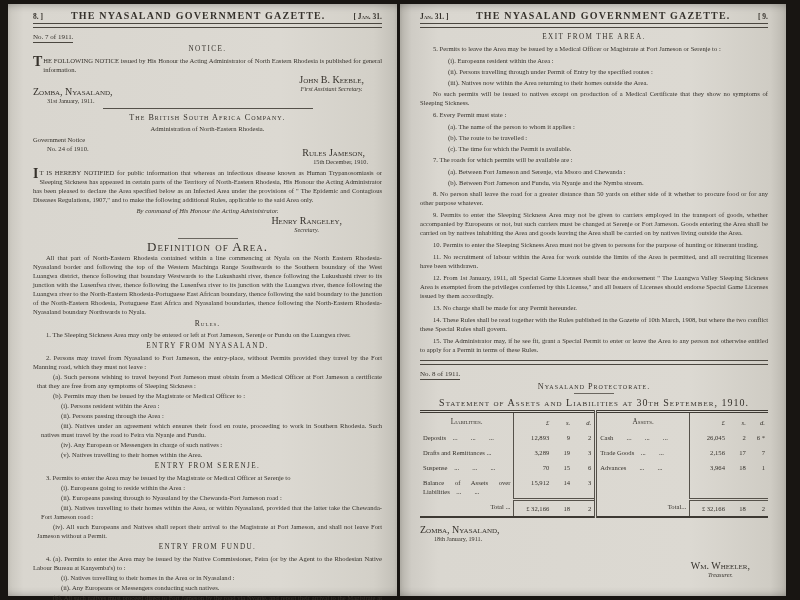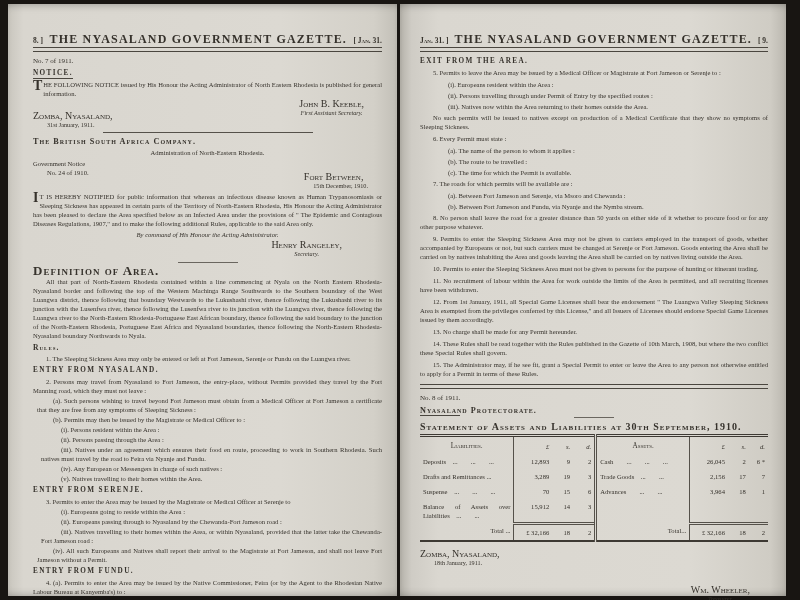--- a/index.html
+++ b/index.html
@@ -7,32 +7,32 @@
        font-family:"Liberation Serif","DejaVu Serif",serif;color:#36322c;}
   .scan{position:relative;width:800px;height:600px;}
   .page{position:absolute;top:4px;height:592px;box-sizing:border-box;}
   .page-left{left:8px;width:389px;
     background:linear-gradient(90deg,#c9c6be 0%,#d9d6cf 4%,#dcd9d2 70%,#d3d0c8 94%,#c2bfb7 100%);
     padding:7px 15px 0 25px;box-shadow:inset 0 6px 8px -6px rgba(0,0,0,.35), inset 0 -6px 8px -6px rgba(0,0,0,.3);}
   .page-right{left:400px;width:386px;
     background:linear-gradient(90deg,#b5b2aa 0%,#cfccc5 3%,#dad7d0 10%,#dcd9d2 75%,#cfccc4 96%,#bab7af 100%);
     padding:7px 18px 0 20px;box-shadow:inset 0 6px 8px -6px rgba(0,0,0,.35), inset 0 -6px 8px -6px rgba(0,0,0,.3);}
   .hdr{display:flex;justify-content:space-between;align-items:baseline;font-size:7.5px;font-weight:bold;}
-  .hdr .title{letter-spacing:1.2px;font-size:12px;margin-top:24px;}
+  .hdr .title{letter-spacing:1.2px;font-size:10px;}
   .hdr .folio{font-variant:small-caps;}
   .dblrule{height:3px;border-top:1px solid #4a463f;border-bottom:1px solid #4a463f;margin:2px 0 5px;}
   .bt{font-size:6.6px;line-height:9px;text-align:justify;}
   .p{margin:0 0 1px;text-indent:13px;}
   .rp .p{margin:0 0 3px;}
   .sub{margin:0 0 1px 4px;text-indent:16px;}
   .subsub{margin:0 0 1px 8px;text-indent:20px;}
   .rp .subsub{margin:0 0 2px 8px;}
   .notice-num{font-size:7px;margin:1px 0 3px;}
-  .notice-num span{border-bottom:1px solid #4a463f;padding-bottom:13px;}
-  .center-head{font-weight:bold;font-size:7.2px;letter-spacing:1.4px;margin:3px 0 2px;text-indent:0;}
+  .notice-num span{border-bottom:1px solid #4a463f;padding-bottom:1px;}
+  .center-head{text-align:center;font-weight:normal;font-size:7.2px;letter-spacing:1.4px;margin:3px 0 2px;text-indent:0;}
   .sc-head{font-variant:small-caps;letter-spacing:1px;font-size:8.2px;}
   .dropcap{float:left;font-size:14px;line-height:12px;margin:0 1px 0 0;font-weight:bold;}
   .lead{text-indent:0;}
   .sigblock{position:relative;height:30px;font-size:6.6px;}
   .sig-right{position:absolute;right:18px;top:0;text-align:center;}
   .sig-left{position:absolute;left:0;top:12px;}
   .sig-name{font-variant:small-caps;font-size:10px;}
   .sig-title{font-style:italic;font-size:6.2px;}
   .sig-date{font-size:6.2px;padding-left:14px;}
   .midrule{width:210px;margin:3px auto 4px;border-top:1px solid #55514a;}
@@ -90,21 +90,21 @@
 
     <div class="center-head sc-head">The British South Africa Company.</div>
     <div style="text-align:center;margin-bottom:2px;">Administration of North-Eastern Rhodesia.</div>
 
     <div class="duo">
       <div class="duo-left">
         <div>Government Notice</div>
         <div style="padding-left:14px;">No. 24 of 1910.</div>
       </div>
       <div class="duo-right">
-        <div class="sig-name">Fort Between,</div>
+        <div class="sig-name">Rules Jameson,</div>
         <div class="sig-date">15th December, 1910.</div>
       </div>
     </div>
 
     <p class="p lead"><span class="dropcap">I</span><span>T IS HEREBY NOTIFIED for public information that whereas an infectious disease known as Human Trypanosomiasis or Sleeping Sickness has appeared in certain parts of the Territory of North-Eastern Rhodesia, His Honour the Acting Administrator has been pleased to declare the Area specified below as an Infected Area under the provisions of " The Epidemic and Contagious Diseases Regulations, 1907," and to make the following additional Rules, applicable to the said Area only.</span></p>
     <p class="cmd">By command of His Honour the Acting Administrator.</p>
     <div class="sigblock" style="height:20px;">
       <div class="sig-right" style="right:40px;">
         <div class="sig-name">Henry Rangeley,</div>
         <div class="sig-title">Secretary.</div>

